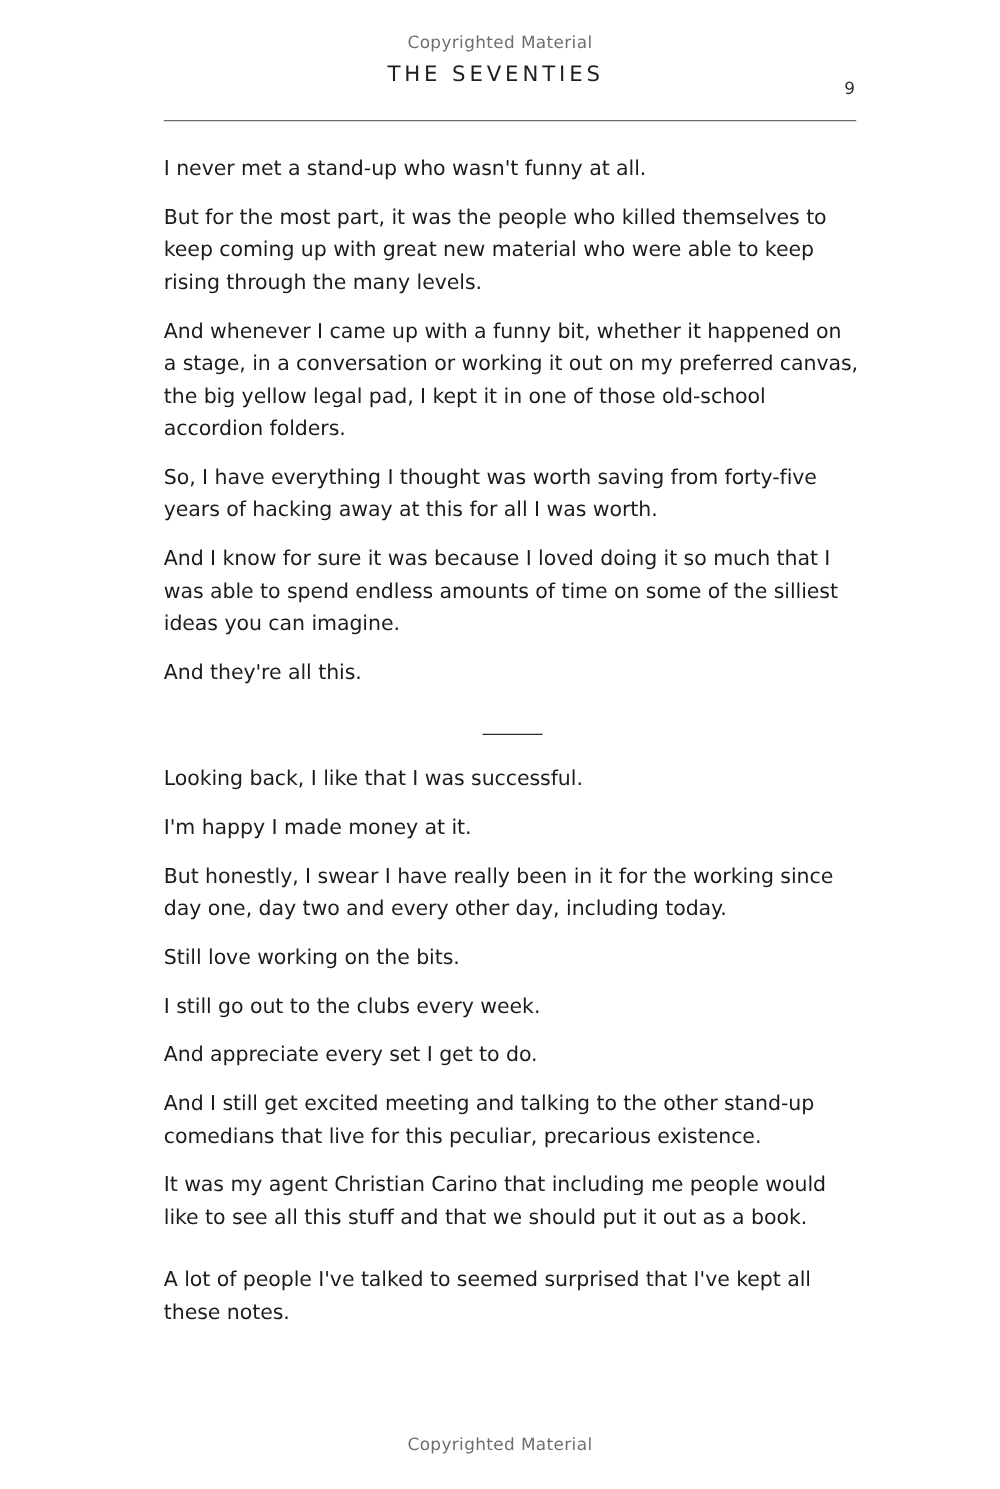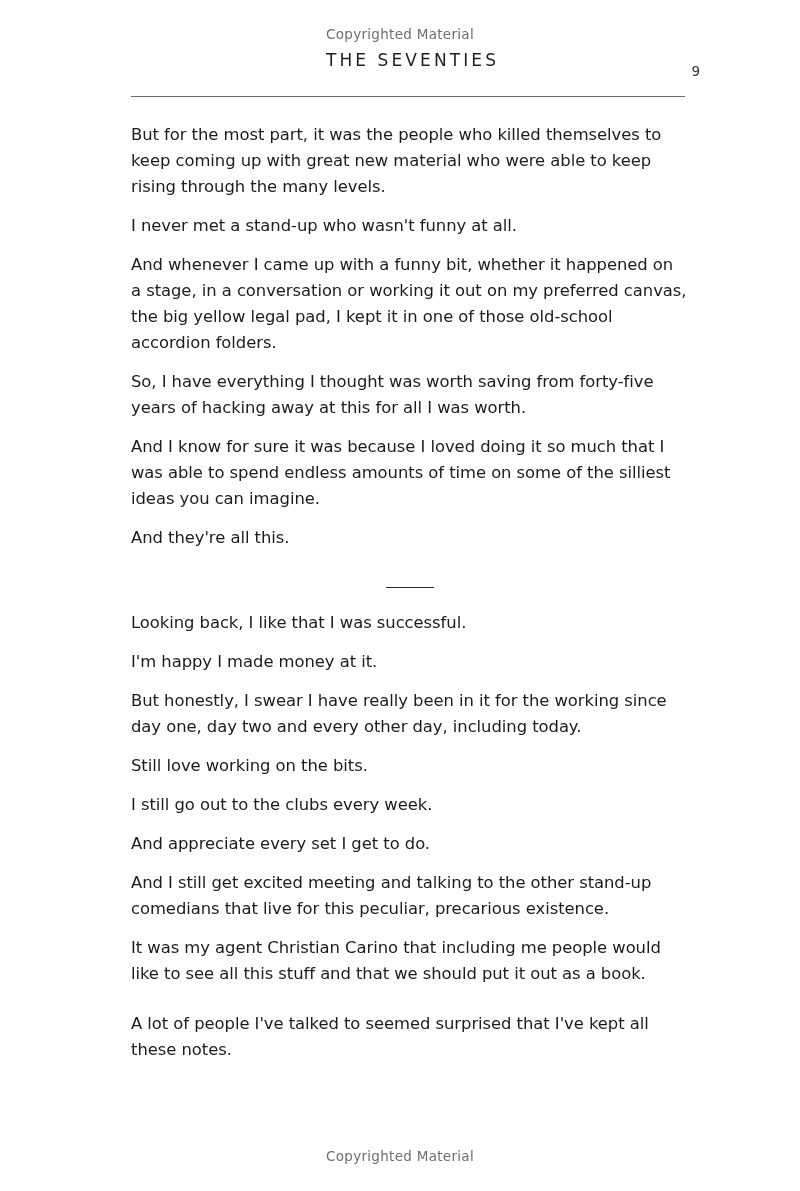--- a/index.html
+++ b/index.html
@@ -41,21 +41,21 @@
     text-align: center;
     font-size: 13.5px;
     color: #6e6e6e;
     letter-spacing: 0.3px;
   }
 
   
   .header-block {
     position: absolute;
     top: 50px;
-    left: 134px;
+    left: 118px;
     width: 554px;
   }
   .running-head {
     text-align: center;
     font-size: 17px;
     letter-spacing: 3.1px;
     color: #1f1f1f;
     font-weight: 400;
     padding-left: 3px;
   }
@@ -113,22 +113,22 @@
 
   <div class="header-block">
     <div class="running-head">THE SEVENTIES</div>
     <div class="folio">9</div>
   </div>
 
   <div class="rule"></div>
 
   <div class="content">
 
+    <p class="para">I never met a stand-up who wasn't funny at all.</p>
     <p class="para">But for the most part, it was the people who killed themselves to keep coming up with great new material who were able to keep rising through the many levels.</p>
-    <p class="para">I never met a stand-up who wasn't funny at all.</p>
     <p class="para">And whenever I came up with a funny bit, whether it happened on a stage, in a conversation or working it out on my preferred canvas, the big yellow legal pad, I kept it in one of those old-school accordion folders.</p>
     <p class="para">So, I have everything I thought was worth saving from forty-five years of hacking away at this for all I was worth.</p>
     <p class="para">And I know for sure it was because I loved doing it so much that I was able to spend endless amounts of time on some of the silliest ideas you can imagine.</p>
     <p class="para">And they're all this.</p>
 
     <div class="divider-wrap">
       <div class="divider-line"></div>
     </div>
 
     <p class="para">Looking back, I like that I was successful.</p>

